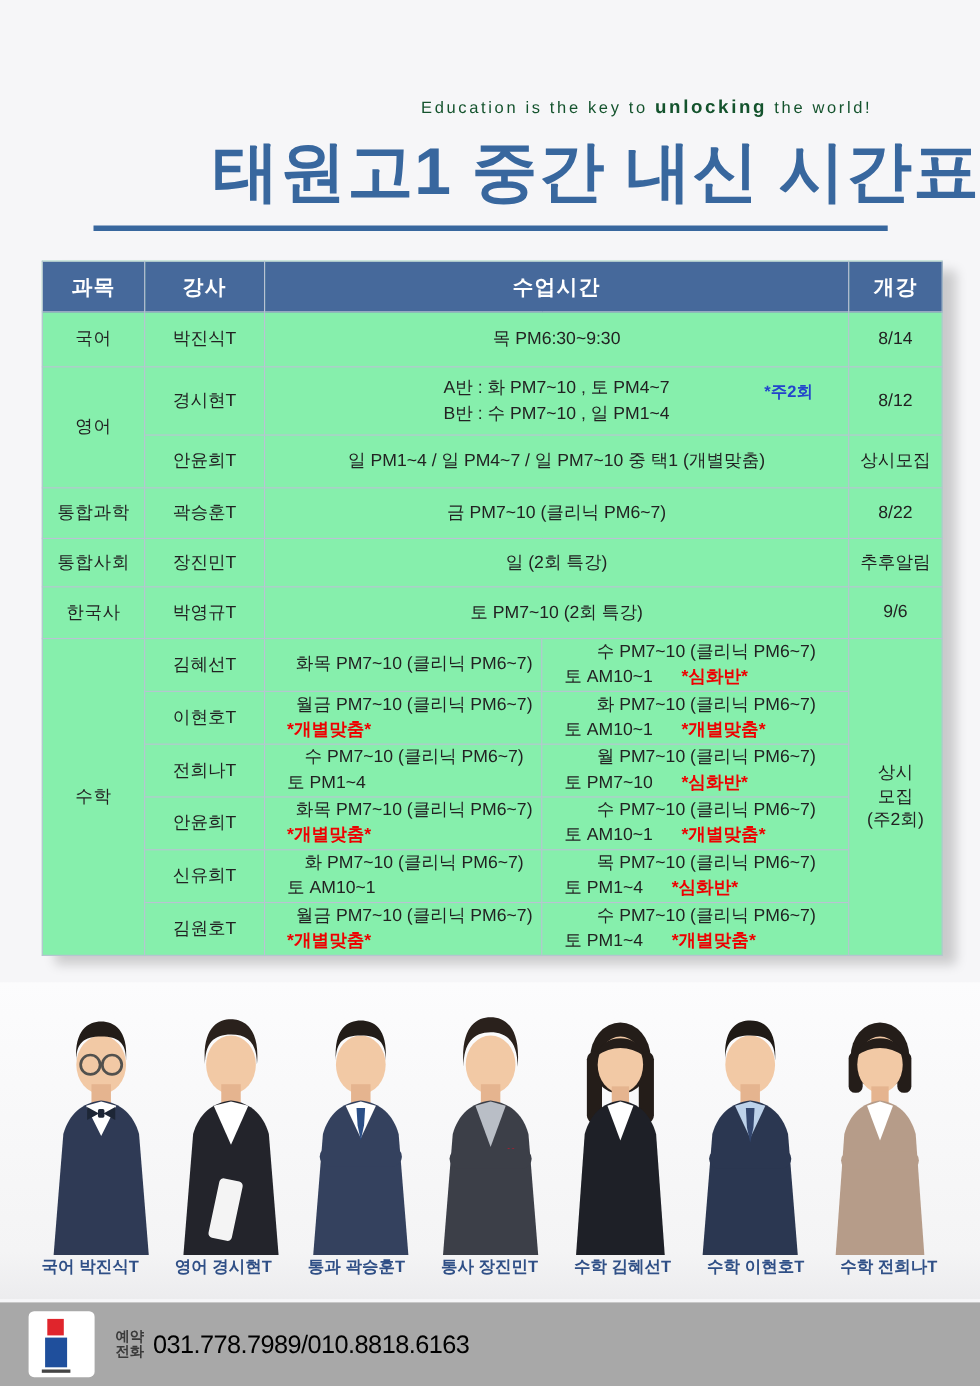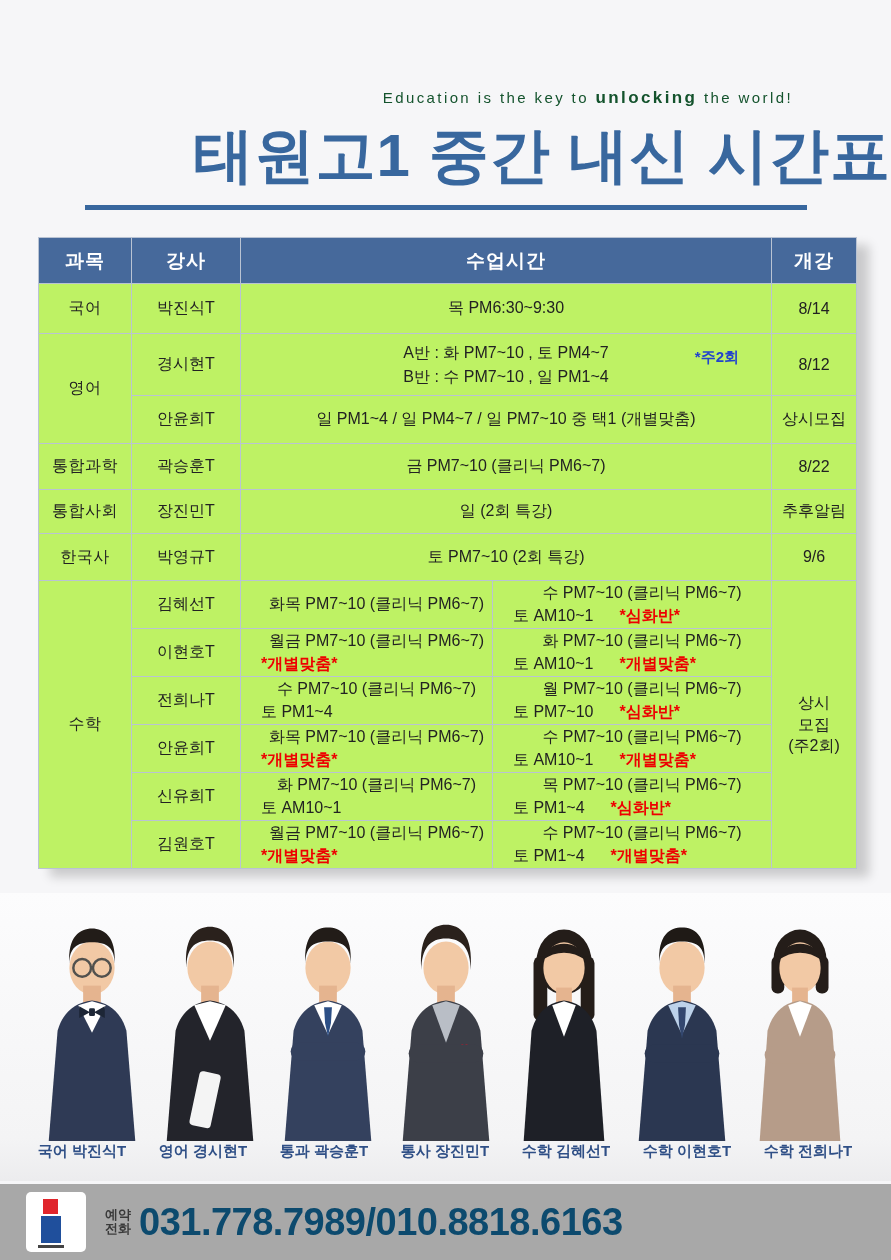--- a/index.html
+++ b/index.html
@@ -22,21 +22,21 @@
     color:#38679e; letter-spacing:1px; white-space:nowrap;
   }
   .title-underline {
     position:absolute; top:205px; left:85px; width:722px; height:5px;
     background:#38679e;
   }
   
   table.schedule {
     position:absolute; top:237px; left:38px;
     border-collapse:collapse; table-layout:fixed; width:818px;
-    background:#bef264;
+    background:#86efac;
     box-shadow:12px 8px 10px rgba(0,0,0,0.18);
   }
   table.schedule th, table.schedule td {
     border:1px solid #b9c3d3;
     text-align:center; vertical-align:middle;
     color:#222; font-size:16px;
   }
   table.schedule th {
     background:#46699b; color:#ffffff;
     font-size:19px; font-weight:700; height:46px;
@@ -91,21 +91,21 @@
   .footer-logo .base { position:absolute; left:12px; top:53px; width:26px; height:3px;  background:#444; }
   .academy-name {
     margin-left:18px; font-size:28px; font-weight:800; color:#2e2e2e;
     letter-spacing:-0.5px; white-space:nowrap;
   }
   .phone-label {
     margin-left:19px; font-size:13px; font-weight:700; color:#3a3a3a;
     line-height:1.1; text-align:center;
   }
   .phone-number {
-    margin-left:8px; font-size:38px; font-weight:700; color:#0c4a6e;
+    margin-left:8px; font-size:23px; font-weight:400; color:#000000;
     letter-spacing:-0.5px; white-space:nowrap;
   }
 </style>
 </head>
 <body>
 
 <div class="slogan"><span>Education is the key to </span><span style="font-size:17px;font-weight:600">unlocking</span><span> the world!</span></div>
 
 <div class="page-title">태원고1 중간 내신 시간표</div>
 <div class="title-underline"></div>

